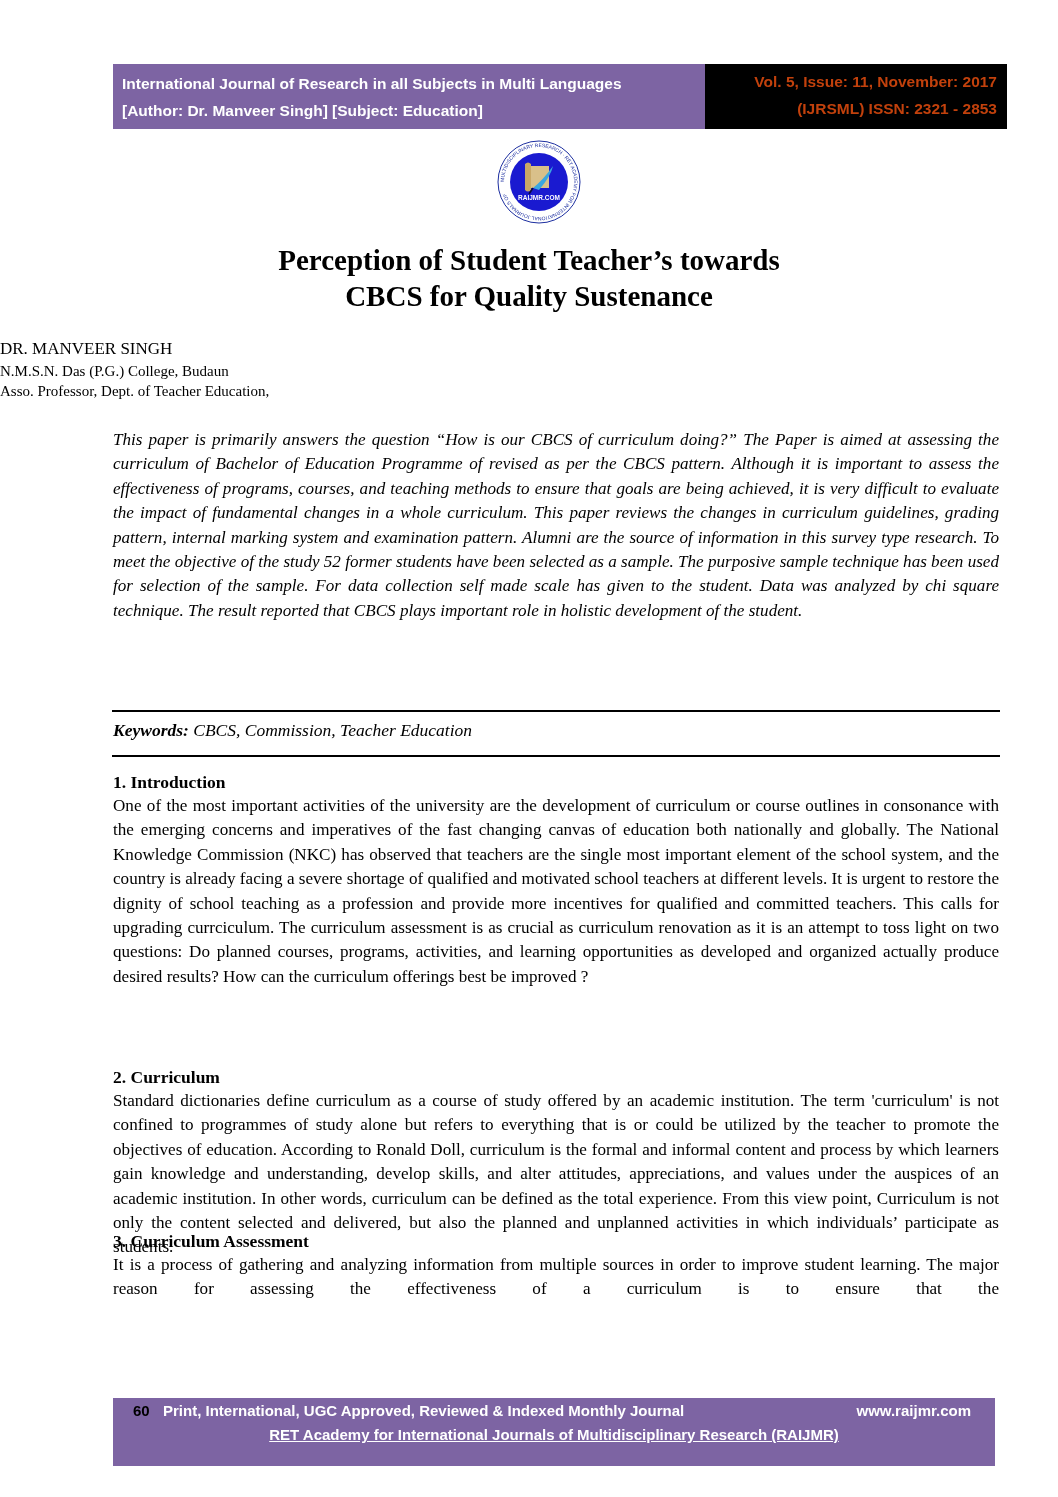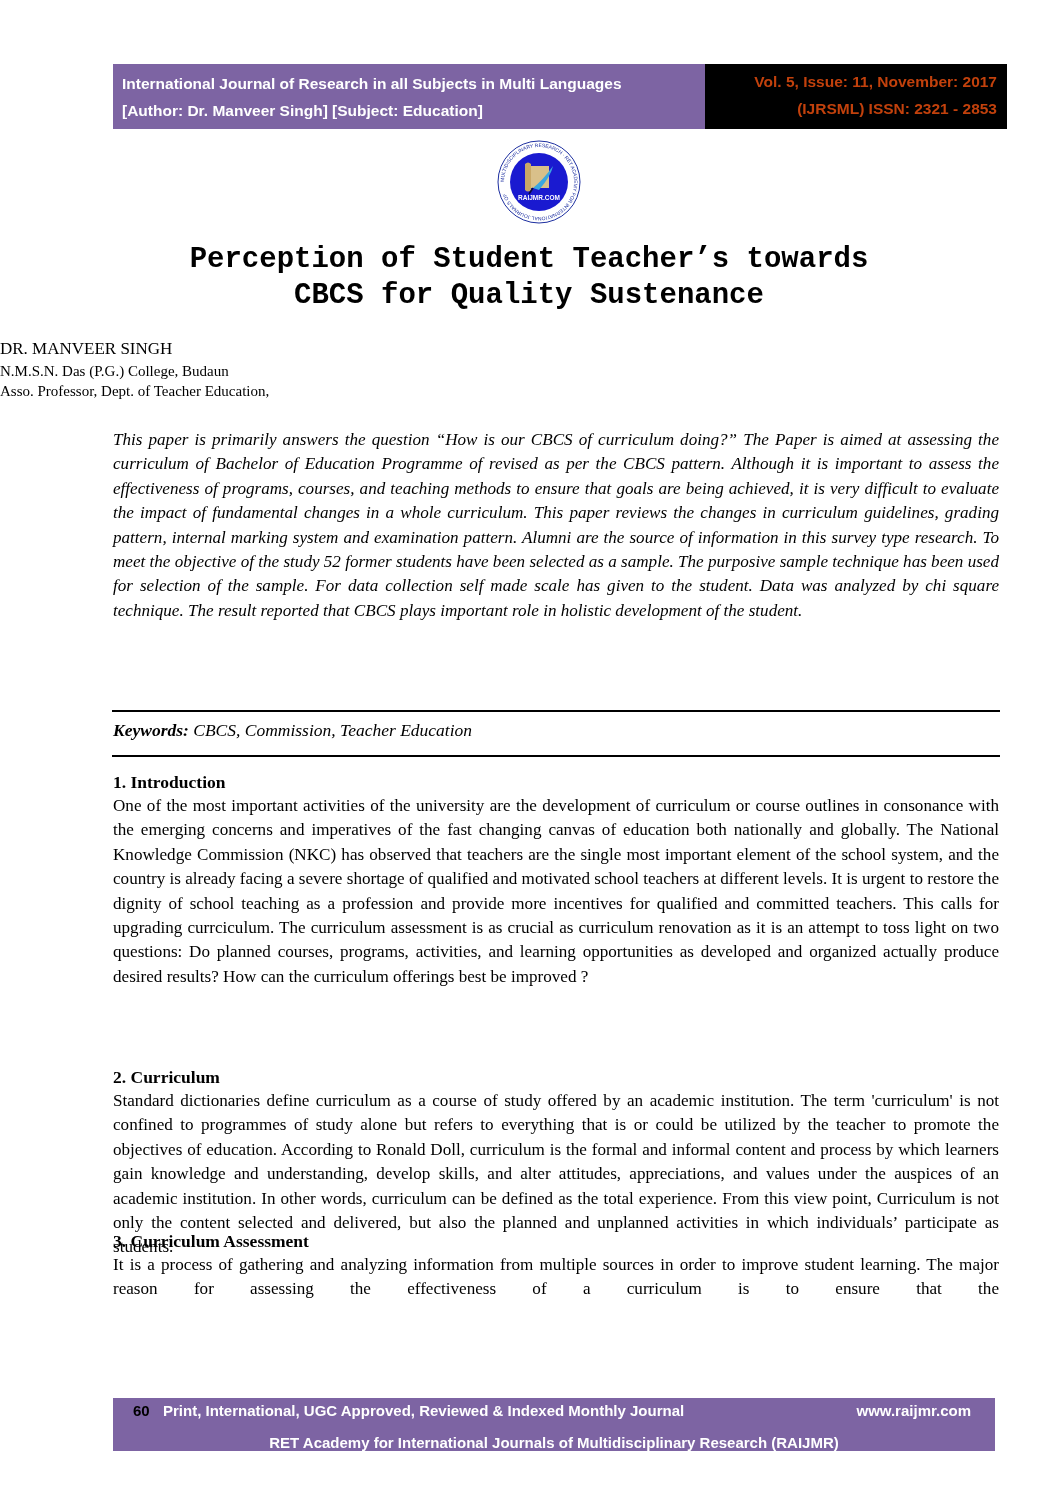--- a/index.html
+++ b/index.html
@@ -10,44 +10,44 @@
   .hdr-left { left: 113px; width: 592px; background: #7d64a3; color: #fff;
               font-family: "Liberation Sans", sans-serif; font-weight: bold; font-size: 15.5px;
               padding: 6px 0 0 9px; box-sizing: border-box; line-height: 27px; }
   .hdr-right { left: 705px; width: 302px; background: #000; color: #c2410c;
                font-family: "Liberation Sans", sans-serif; font-weight: bold; font-size: 15.5px;
                text-align: right; padding: 4px 10px 0 0; box-sizing: border-box; line-height: 27px; }
 
   .logo { position: absolute; left: 497px; top: 140px; width: 84px; height: 84px; }
 
   .title { position: absolute; left: 0; width: 1058px; top: 242px; text-align: center;
-           font-family: Liberation Mono, monospace; font-weight: bold; font-size: 29px; line-height: 36px; }
+           font-family: Liberation Serif, serif; font-weight: bold; font-size: 29px; line-height: 36px; }
 
   .author-block { position: absolute; left: 0; width: 1058px; top: 337px; text-align: left;
                   font-size: 15px; line-height: 20px; }
   .author-name { font-size: 17px; line-height: 24px; }
 
   .content { position: absolute; left: 113px; width: 886px; font-size: 17.1px; line-height: 24.4px; }
   .content p { margin: 0; text-align: justify; text-align-last: left; }
   .h { font-weight: bold; font-size: 17.5px; line-height: 24px; }
   .abstract-text { font-style: italic; }
 
   .rule { position: absolute; left: 112px; width: 888px; height: 2px; background: #000; }
 
   .kw { position: absolute; left: 113px; top: 720px; font-size: 17.5px; }
   .kw-label { font-weight: bold; font-style: italic; }
   .kw-val { font-style: italic; }
 
-  .ftr { position: absolute; left: 113px; top: 1398px; width: 882px; height: 53px; background: #7d64a3;
+  .ftr { position: absolute; left: 113px; top: 1398px; width: 882px; height: 68px; background: #7d64a3;
          font-family: "Liberation Sans", sans-serif; font-weight: bold; font-size: 15px; color: #fff; }
   .ftr-row1 { position: absolute; top: 4px; left: 0; width: 100%; height: 22px; }
   .ftr-page { position: absolute; left: 20px; color: #000; }
   .ftr-desc { position: absolute; left: 50px; }
   .ftr-url { position: absolute; right: 24px; }
-  .ftr-row2 { position: absolute; top: 36px; left: 0; width: 100%; text-align: center; }
+  .ftr-row2 { position: absolute; top: 28px; left: 0; width: 100%; text-align: center; text-decoration: underline; }
 </style>
 </head>
 <body>
 
 <div class="hdr hdr-left">
   <div>International Journal of Research in all Subjects in Multi Languages</div>
   <div>[Author: Dr. Manveer Singh] [Subject: Education]</div>
 </div>
 <div class="hdr hdr-right">
   <div>Vol. 5, Issue: 11, November: 2017</div>

